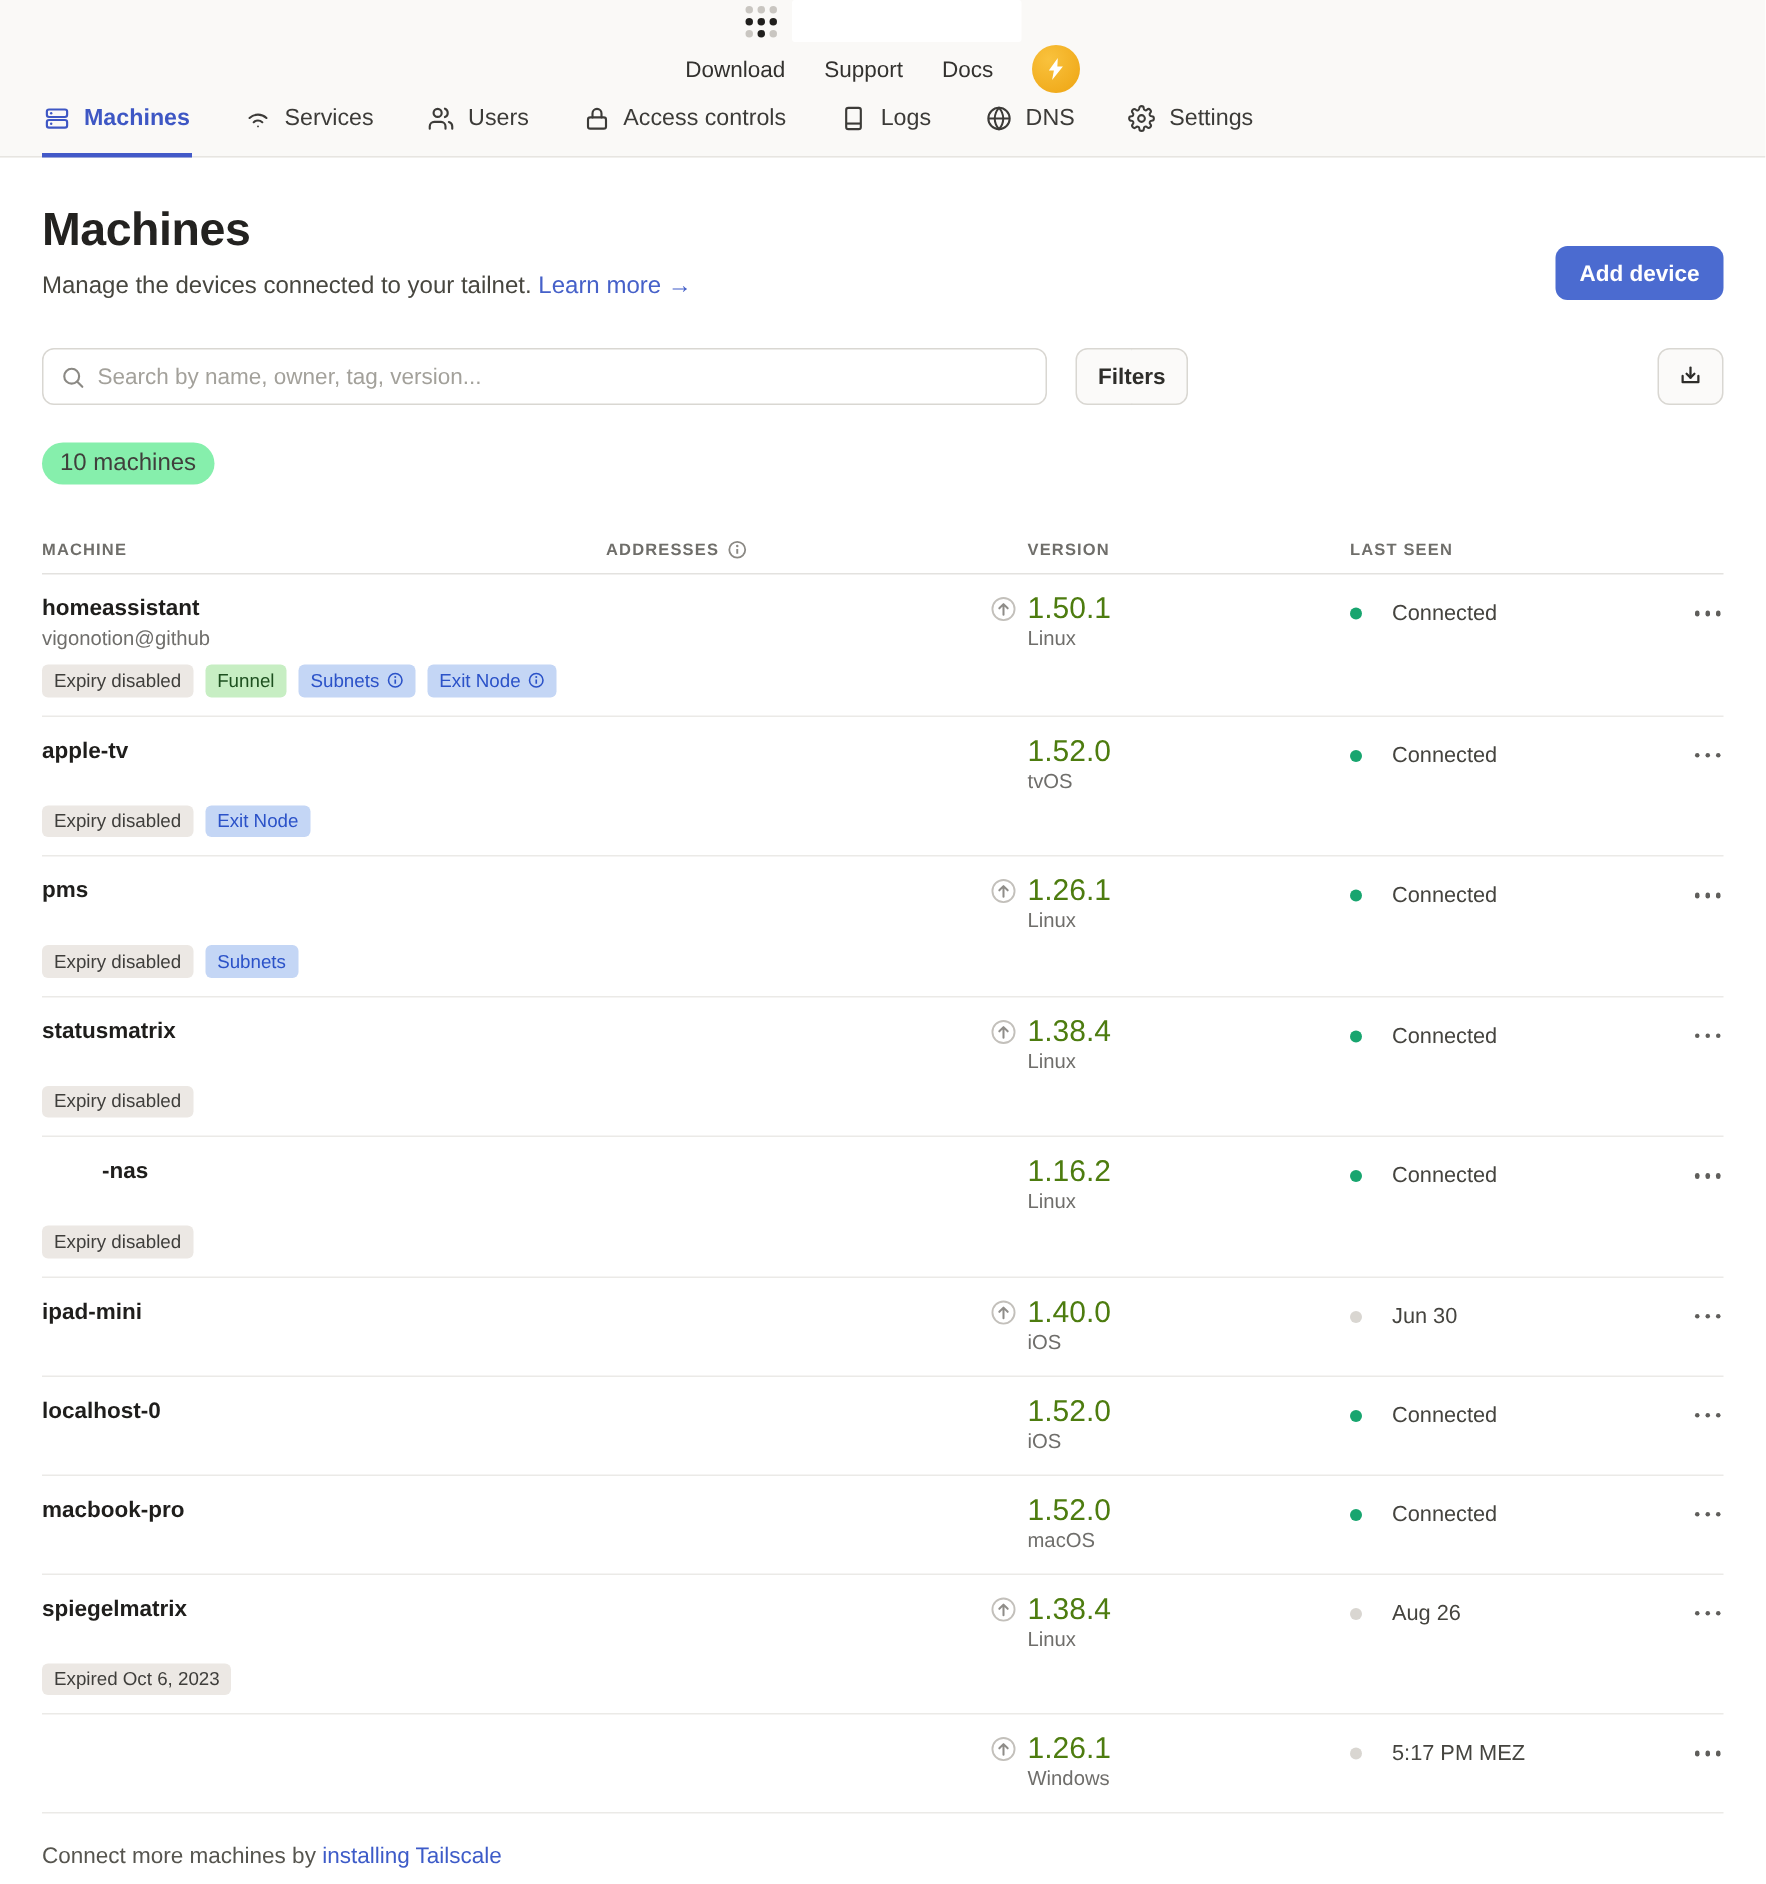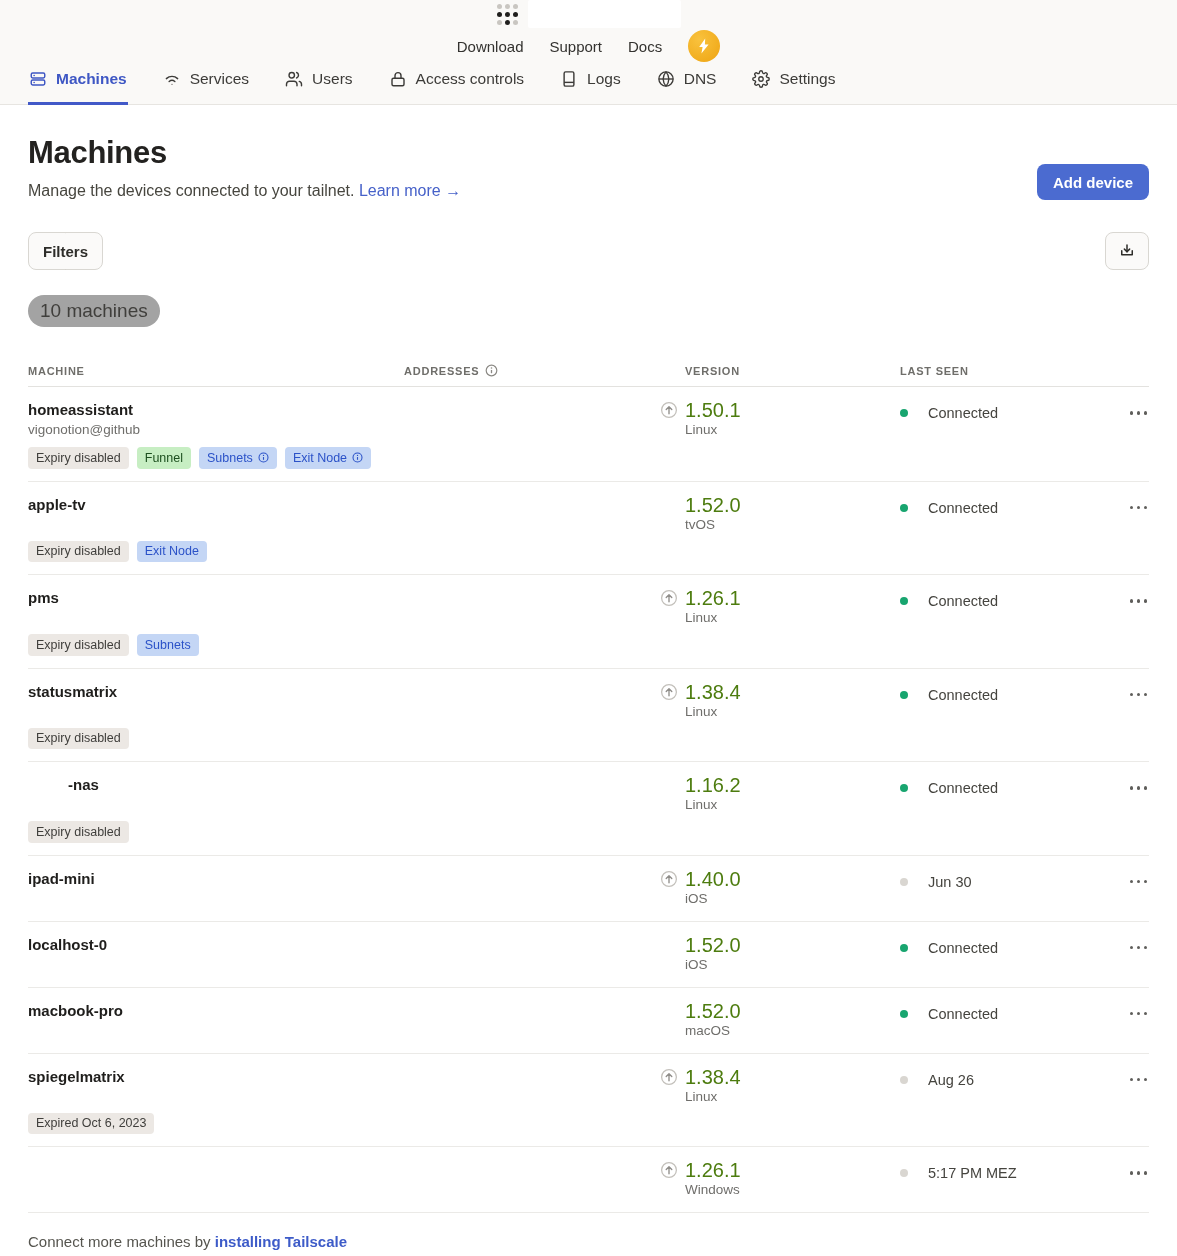--- a/index.html
+++ b/index.html
@@ -68,21 +68,21 @@
     display:inline-flex; align-items:center; gap:9px; padding:0 14px;
     font-size:15px; font-weight:600; color:#2e2d2a; cursor:pointer; font-family:inherit;flex-direction:column;
   }
   .btn-icon {
     margin-left:auto; width:44px; height:38px; border:1px solid #d9d7d2; border-radius:8px;
     background:#fbfaf9; display:flex; align-items:center; justify-content:center; cursor:pointer;
   }
 
   .count-pill {
     display:inline-block; margin-top:25px; padding:5px 12px; border-radius:999px;
-    background:#a3a3a3; font-size:19px; color:#403f3c;
+    background:#86efac; font-size:16px; color:#403f3c;
   }
 
   
   .grid-cols { display:grid; grid-template-columns:376px 256px 240px 205px 1fr; }
   .thead { margin-top:37px; border-bottom:1px solid #e3e2df; padding-bottom:9px; }
   .th {
     font-size:11px; font-weight:700; letter-spacing:0.07em; text-transform:uppercase;
     color:#6f6e6a; display:flex; align-items:center; gap:6px;
   }
   .th.version { padding-left:25px; }
@@ -113,21 +113,21 @@
   .dot-connected { background:#18a56f; }
   .dot-offline   { background:#d9d6d1; }
   .ls-text { font-size:14.5px; color:#45443f; line-height:17px; }
 
   .menu-cell { display:flex; justify-content:flex-end; padding-top:5px; }
   .dots-btn { display:flex; gap:3.5px; padding:6px 2px; cursor:pointer; background:none; border:none; }
   .dots-btn i { width:3.5px; height:3.5px; border-radius:50%; background:#5f5e5b; }
 
   
   .footer { padding:20px 28px 40px; font-size:15px; color:#56554f; }
-  .footer a { color:#3d5bc8; font-weight:700; text-decoration:none; cursor:pointer; }
+  .footer a { color:#3d5bc8; font-weight:400; text-decoration:none; cursor:pointer; }
 </style>
 </head>
 <body>
 
 <div class="topbar-wrap">
   <div class="topbar">
     <div class="topbar-left">
       <div class="logo-dots">
         <i></i>
           <i></i>
@@ -218,20 +218,27 @@
       <h1 class="page-title">Machines</h1>
       <p class="page-sub">
         <span>Manage the devices connected to your tailnet.</span>
         <a>Learn more →</a>
       </p>
     </div>
     <button class="btn-primary">Add device</button>
   </div>
 
   <div class="toolbar">
+    <div class="search-box">
+      <svg width="17" height="17" viewBox="0 0 24 24" fill="none" stroke="#8b8984" stroke-width="2" stroke-linecap="round">
+        <circle cx="11" cy="11" r="7"></circle>
+        <line x1="16.5" y1="16.5" x2="21" y2="21"></line>
+      </svg>
+      <input type="text" placeholder="Search by name, owner, tag, version..." style="">
+    </div>
     <button class="btn-outline">
       <svg width="15" height="15" viewBox="0 0 24 24" fill="none" stroke="#2e2d2a" stroke-width="2" stroke-linejoin="round">
         <path d="M3 4h18l-7 8.5V19l-4 2v-8.5z"></path>
       </svg>
       <span>Filters</span>
       <svg width="13" height="13" viewBox="0 0 20 20" fill="none" stroke="#2e2d2a" stroke-width="2" stroke-linecap="round" stroke-linejoin="round">
         <path d="M5 7.5l5 5 5-5"></path>
       </svg>
     </button>
     <button class="btn-icon">

